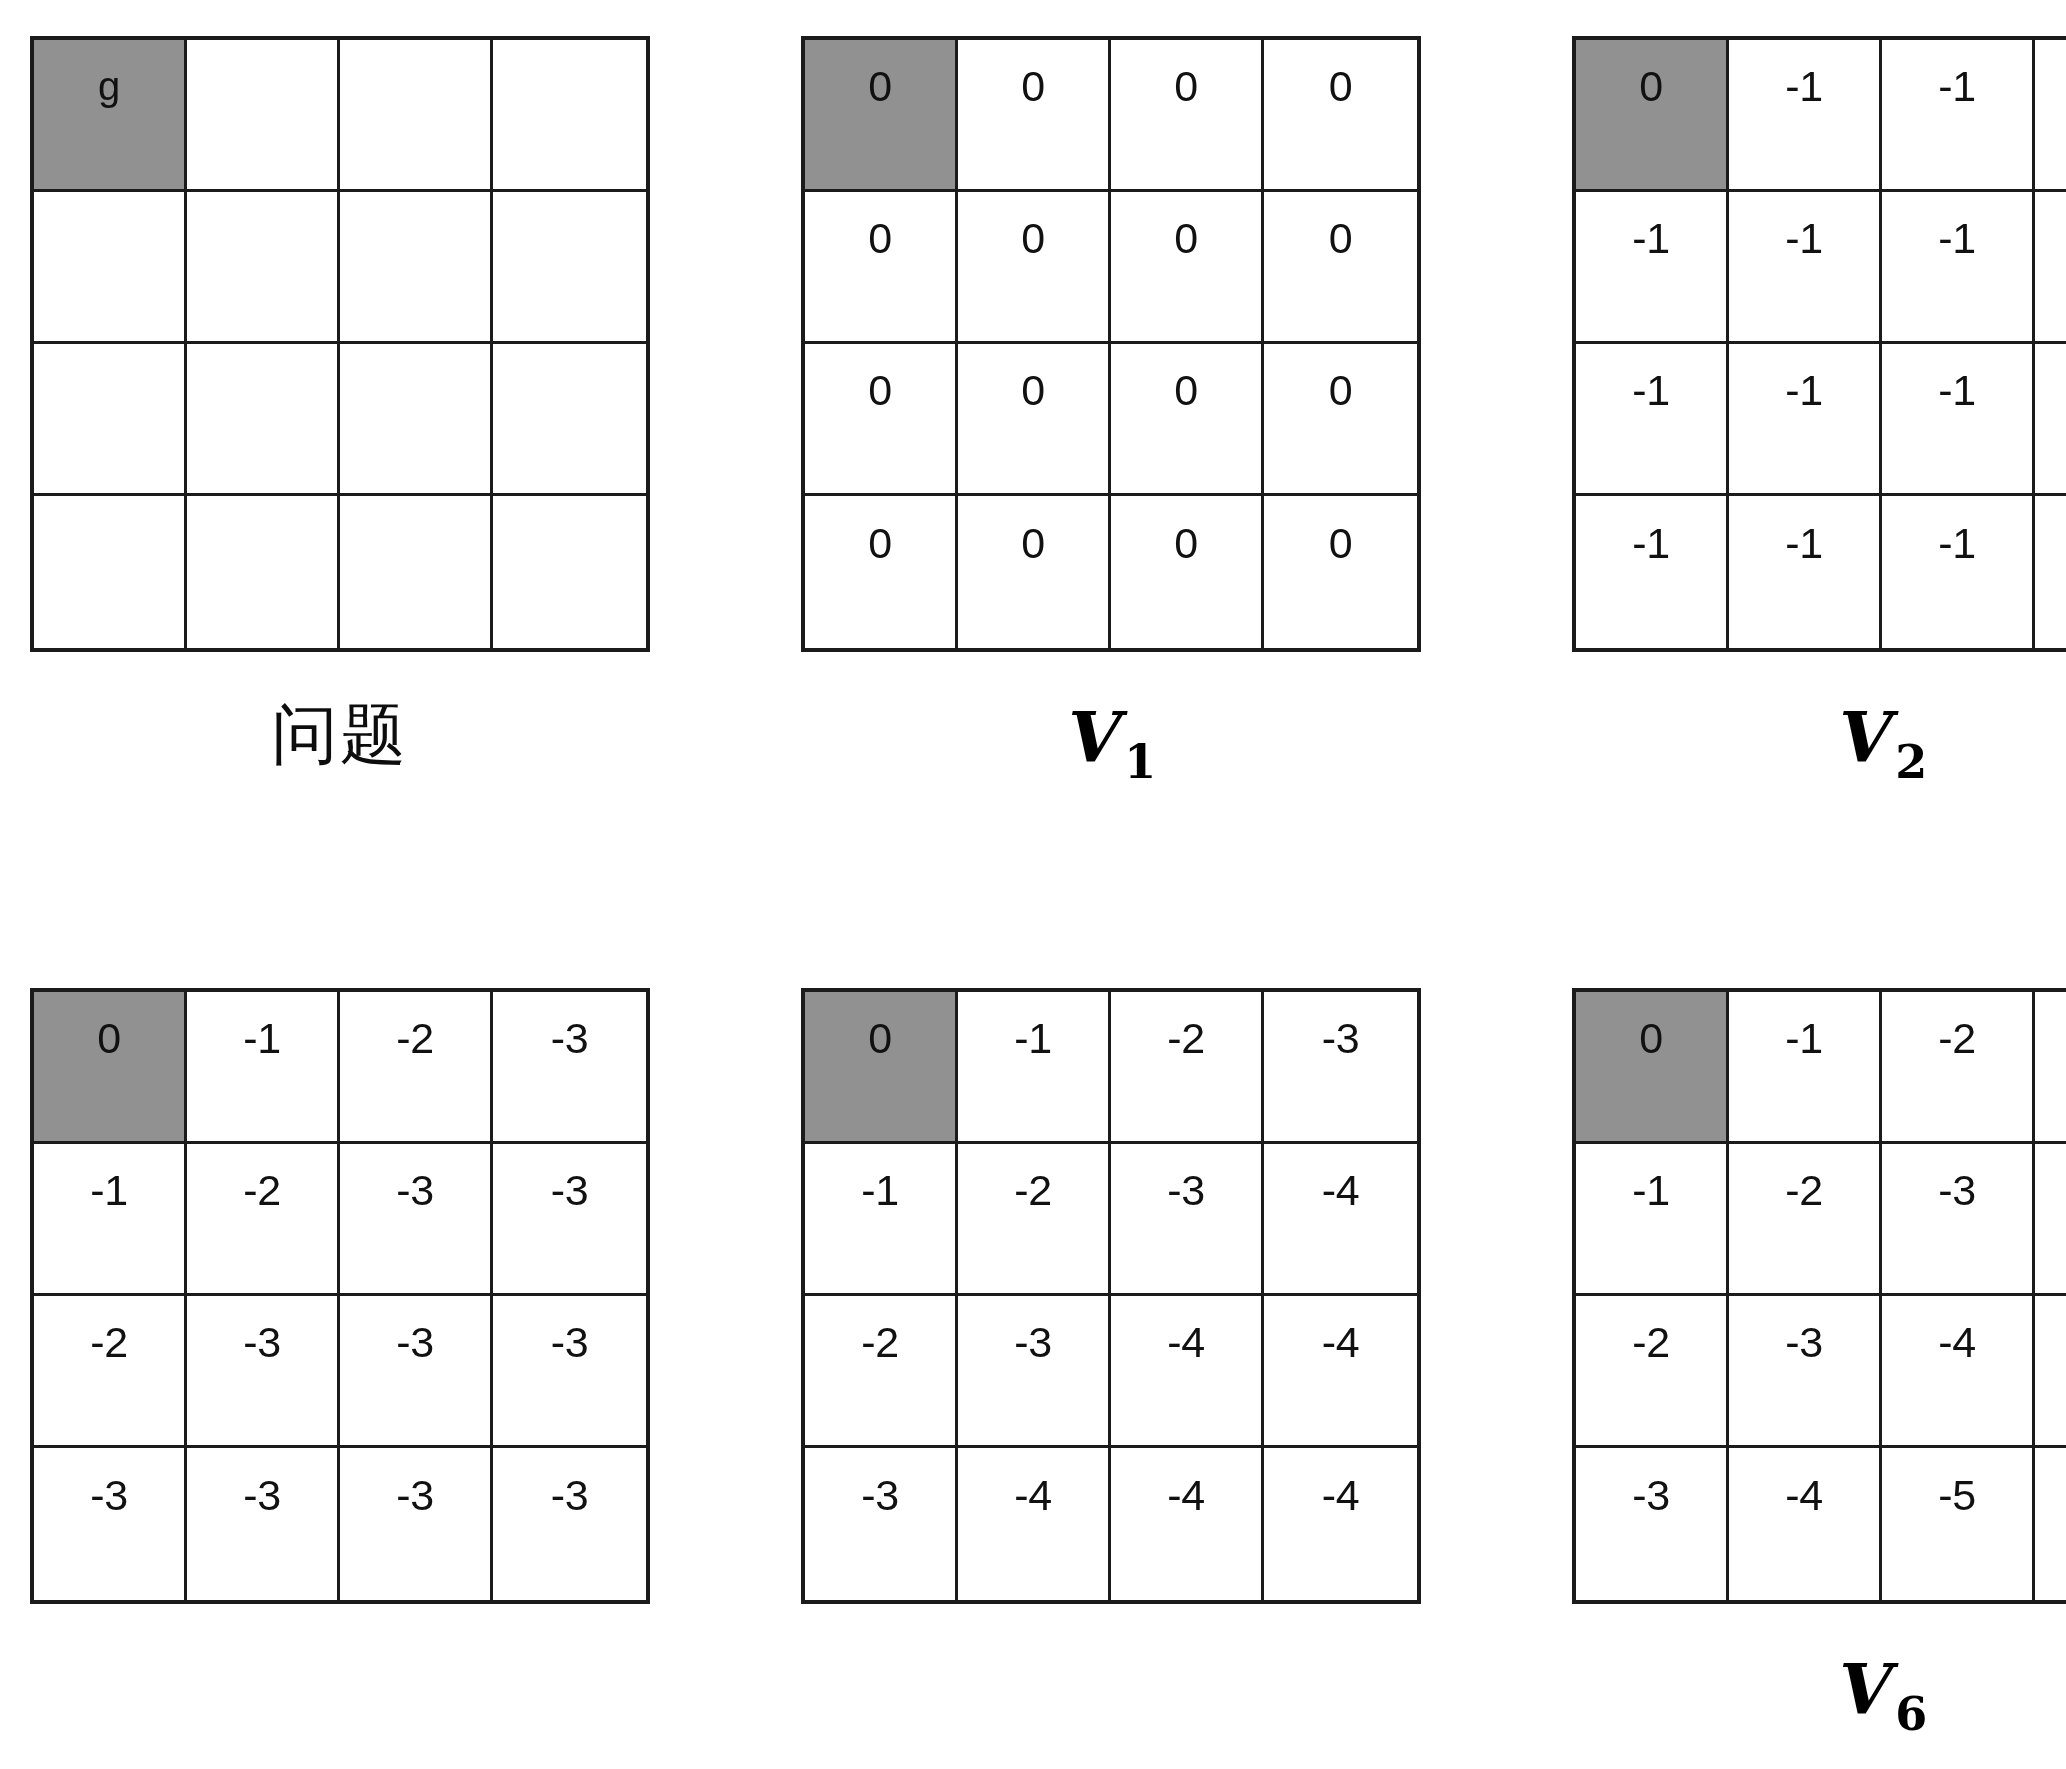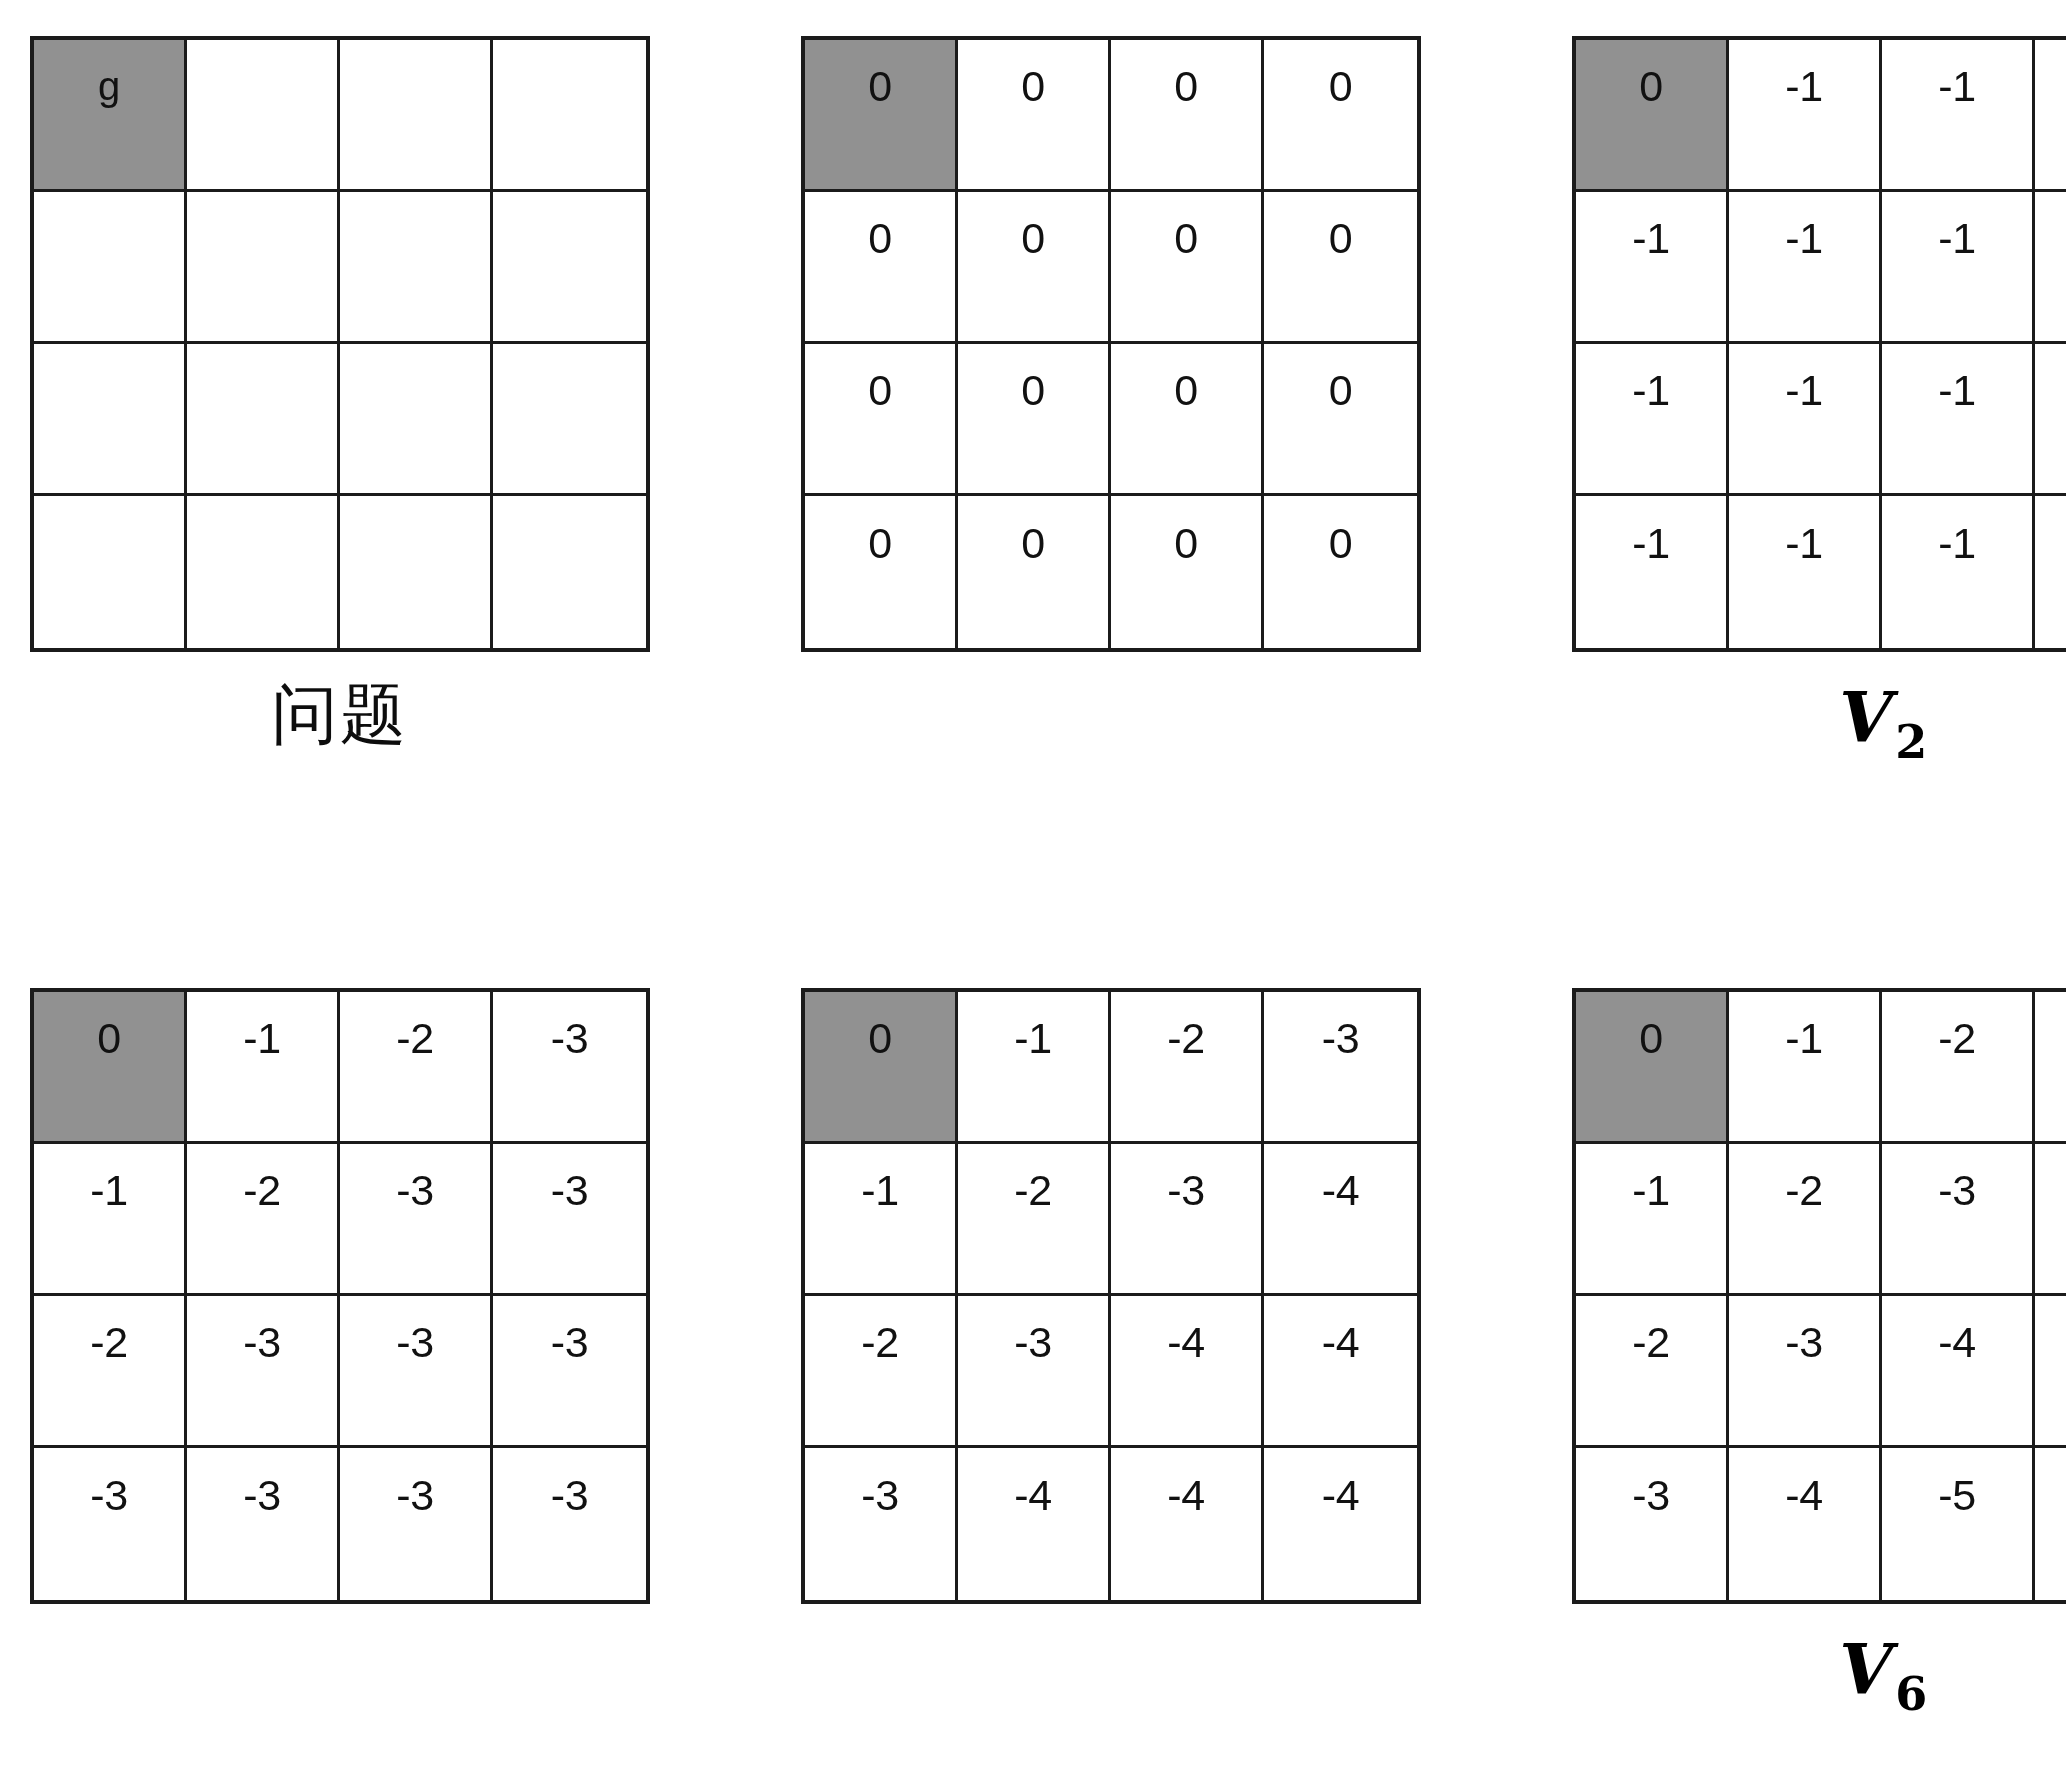--- a/index.html
+++ b/index.html
@@ -67,21 +67,21 @@
     white-space: pre;
   }
   .cell .val.glyph {
     font-size: 40px;
   }
 
   
   .caption {
     width: 620px;
     text-align: center;
-    margin-top: 30px;
+    margin-top: 50px;
     line-height: 1;
     height: 91px;
   }
   .caption .cjk {
     font-family: "DejaVu Serif", "Liberation Serif", serif;
     font-size: 66px;
     color: #0d0d0d;
     letter-spacing: 2.5px;
   }
   .caption .vsym {
@@ -203,20 +203,21 @@
         <div class="cell" style="border-right-color: rgb(27, 27, 27); border-bottom-color: rgb(27, 27, 27);">
           <span class="val">0</span>
         </div>
         <div class="cell" style="border-right-color: rgb(27, 27, 27); border-bottom-color: rgb(27, 27, 27);">
           <span class="val">0</span>
         </div>
         <div class="cell" style="border-right-color: rgb(27, 27, 27); border-bottom-color: rgb(27, 27, 27);">
           <span class="val">0</span>
         </div>
       </div>
+      <div class="caption"><span class="vsym">V</span><span class="vsub">1</span></div>
     </div>
     <div class="panel" style="left: 1572px; top: 36px;">
       <div class="grid" style="border-color: rgb(27, 27, 27); background: rgb(255, 255, 255);">
         <div class="cell goal" style="background: rgb(145, 145, 145); border-right-color: rgb(27, 27, 27); border-bottom-color: rgb(27, 27, 27);">
           <span class="val">0</span>
         </div>
         <div class="cell" style="border-right-color: rgb(27, 27, 27); border-bottom-color: rgb(27, 27, 27);">
           <span class="val">-1</span>
         </div>
         <div class="cell" style="border-right-color: rgb(27, 27, 27); border-bottom-color: rgb(27, 27, 27);">

